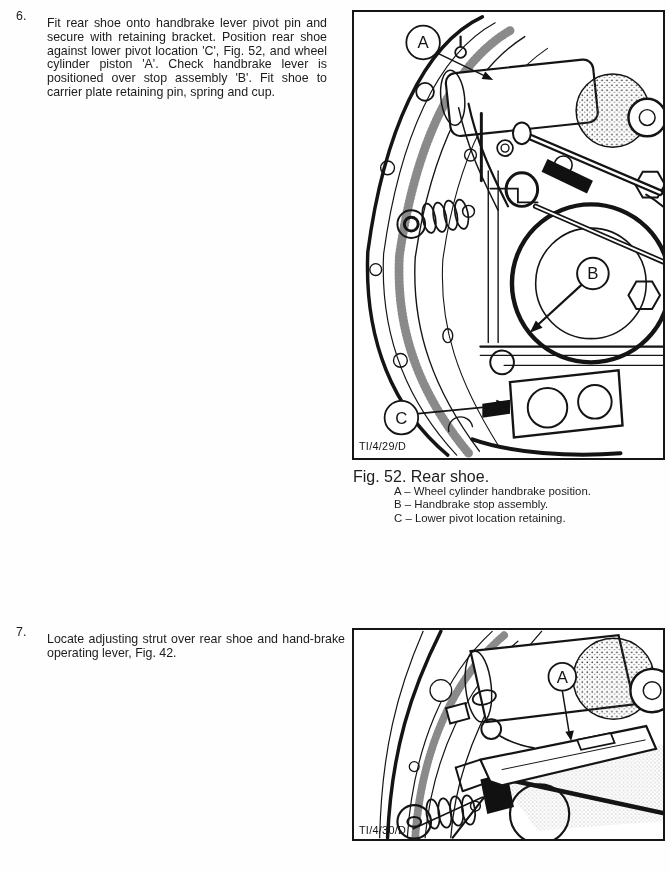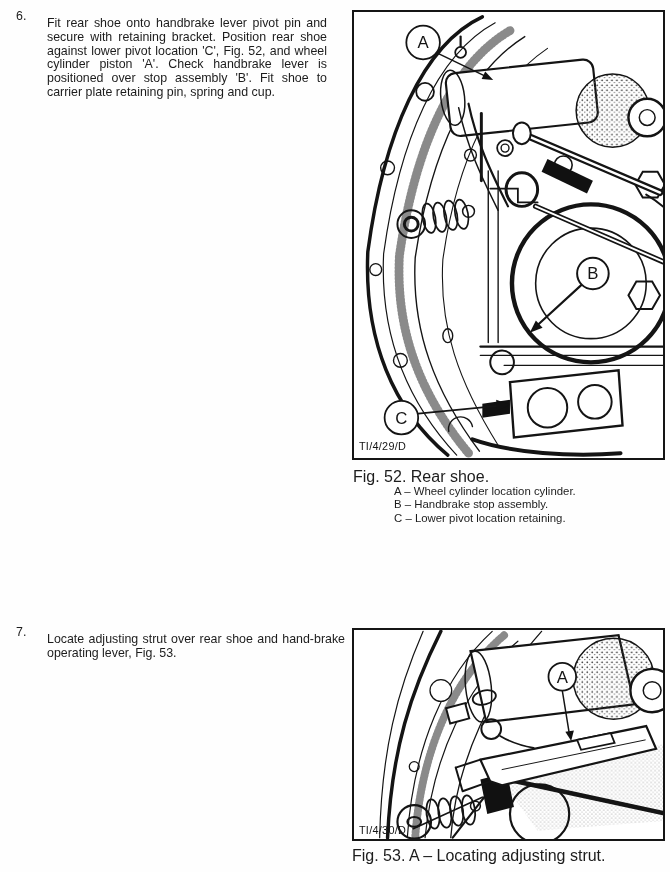--- a/index.html
+++ b/index.html
@@ -138,27 +138,27 @@
           <circle cx="48" cy="408" r="17" stroke-width="1.8" fill="#fff"></circle>
           <text x="48" y="414" text-anchor="middle" class="callout-letter" stroke="none">C</text>
         </g>
         <text x="5" y="441" class="ref" stroke="none">TI/4/29/D</text>
       </g>
     </svg>
   </div>
 
   <div class="fig-caption" style="left:353px;top:470px;">Fig. 52. Rear shoe.</div>
   <div class="fig-legend" style="left:394px;top:485px;">
-    <div>A – Wheel cylinder location cylinder.</div>
+    <div>A – Wheel cylinder handbrake position.</div>
     <div>B – Handbrake stop assembly.</div>
     <div>C – Lower pivot location retaining.</div>
   </div>
 
   <div class="step-num" style="left:16px;top:626px;">7.</div>
-  <p class="step-text" style="left:40px;top:626px;width:298px;">Locate adjusting strut over rear shoe and hand-brake operating lever, Fig. 53.</p>
+  <p class="step-text" style="left:40px;top:626px;width:298px;">Locate adjusting strut over rear shoe and hand-brake operating lever, Fig. 42.</p>
 
   <div class="fig-frame" style="left:352px;top:628px;width:313px;height:213px;">
     <svg viewBox="0 0 313 209">
       <defs>
         <pattern id="stip53" patternUnits="userSpaceOnUse" width="5" height="5">
           <circle cx="1.3" cy="1.3" r="0.9" fill="#3a3a3a"></circle>
           <circle cx="3.8" cy="3.6" r="0.7" fill="#555"></circle>
         </pattern>
         <pattern id="stip53L" patternUnits="userSpaceOnUse" width="4" height="4">
           <circle cx="1" cy="1" r="0.6" fill="#888"></circle>
@@ -224,15 +224,14 @@
           <line x1="211" y1="60" x2="218" y2="103" stroke-width="1.5"></line>
           <polygon points="220,111 214.1,101.8 222.7,100.4" fill="#111" stroke="none"></polygon>
           <circle cx="211" cy="46" r="14" stroke-width="1.8" fill="#fff"></circle>
           <text x="211" y="52" text-anchor="middle" class="callout-letter" stroke="none">A</text>
         </g>
         <text x="5" y="205" class="ref" stroke="none">TI/4/30/D</text>
       </g>
     </svg>
   </div>
 
-  <div class="fig-caption" style="left:352px;top:849px;">Fig. 53. A – Locating adjusting strut.</div>
 
 </div>
 
 </body></html>

